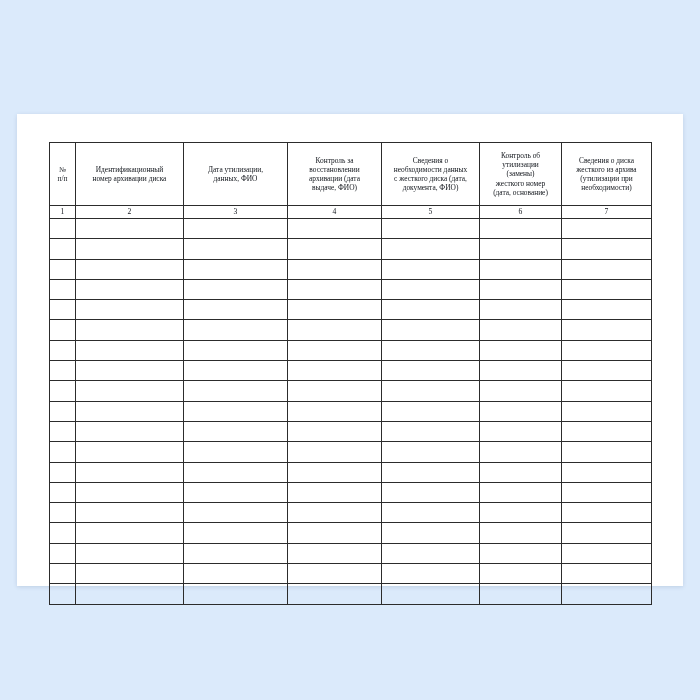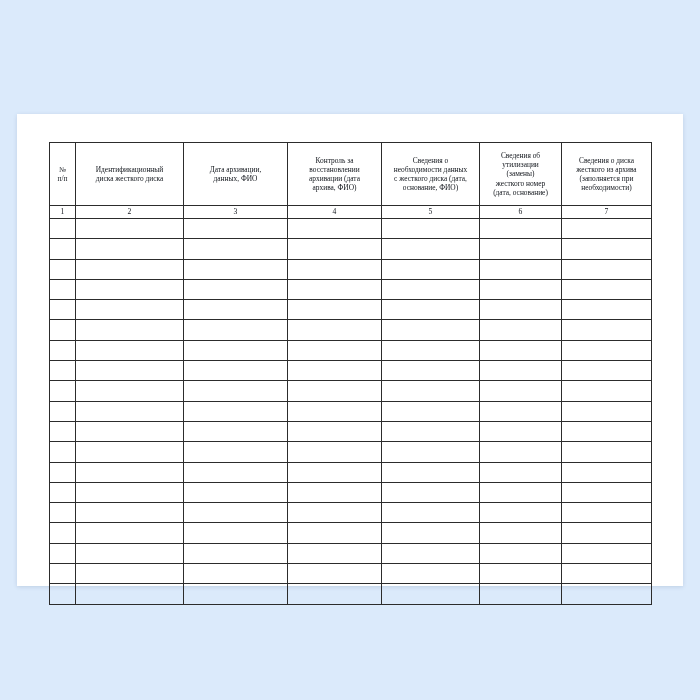--- a/index.html
+++ b/index.html
@@ -90,49 +90,49 @@
             <col class="c7">
         </colgroup>
         <thead>
           <tr>
             <th>
               <span class="hdr">№</span>
               <span class="hdr">п/п</span>
             </th>
             <th>
               <span class="hdr">Идентификационный</span>
-              <span class="hdr">диска жесткого диска</span>
-            </th>
-            <th>
-              <span class="hdr">Дата архивации,</span>
+              <span class="hdr">номер архивации диска</span>
+            </th>
+            <th>
+              <span class="hdr">Дата утилизации,</span>
               <span class="hdr">данных, ФИО</span>
             </th>
             <th>
               <span class="hdr">Контроль за</span>
               <span class="hdr">восстановлении</span>
               <span class="hdr">архивации (дата</span>
-              <span class="hdr">архива, ФИО)</span>
+              <span class="hdr">выдаче, ФИО)</span>
             </th>
             <th>
               <span class="hdr">Сведения о</span>
               <span class="hdr">необходимости данных</span>
               <span class="hdr">с жесткого диска (дата,</span>
-              <span class="hdr">основание, ФИО)</span>
-            </th>
-            <th>
-              <span class="hdr">Сведения об</span>
+              <span class="hdr">документа, ФИО)</span>
+            </th>
+            <th>
+              <span class="hdr">Контроль об</span>
               <span class="hdr">утилизации</span>
               <span class="hdr">(замены)</span>
               <span class="hdr">жесткого номер</span>
               <span class="hdr">(дата, основание)</span>
             </th>
             <th>
               <span class="hdr">Сведения о диска</span>
               <span class="hdr">жесткого из архива</span>
-              <span class="hdr">(заполняется при</span>
+              <span class="hdr">(утилизации при</span>
               <span class="hdr">необходимости)</span>
             </th>
           </tr>
           <tr class="numrow">
             <td>1</td>
             <td>2</td>
             <td>3</td>
             <td>4</td>
             <td>5</td>
             <td>6</td>

